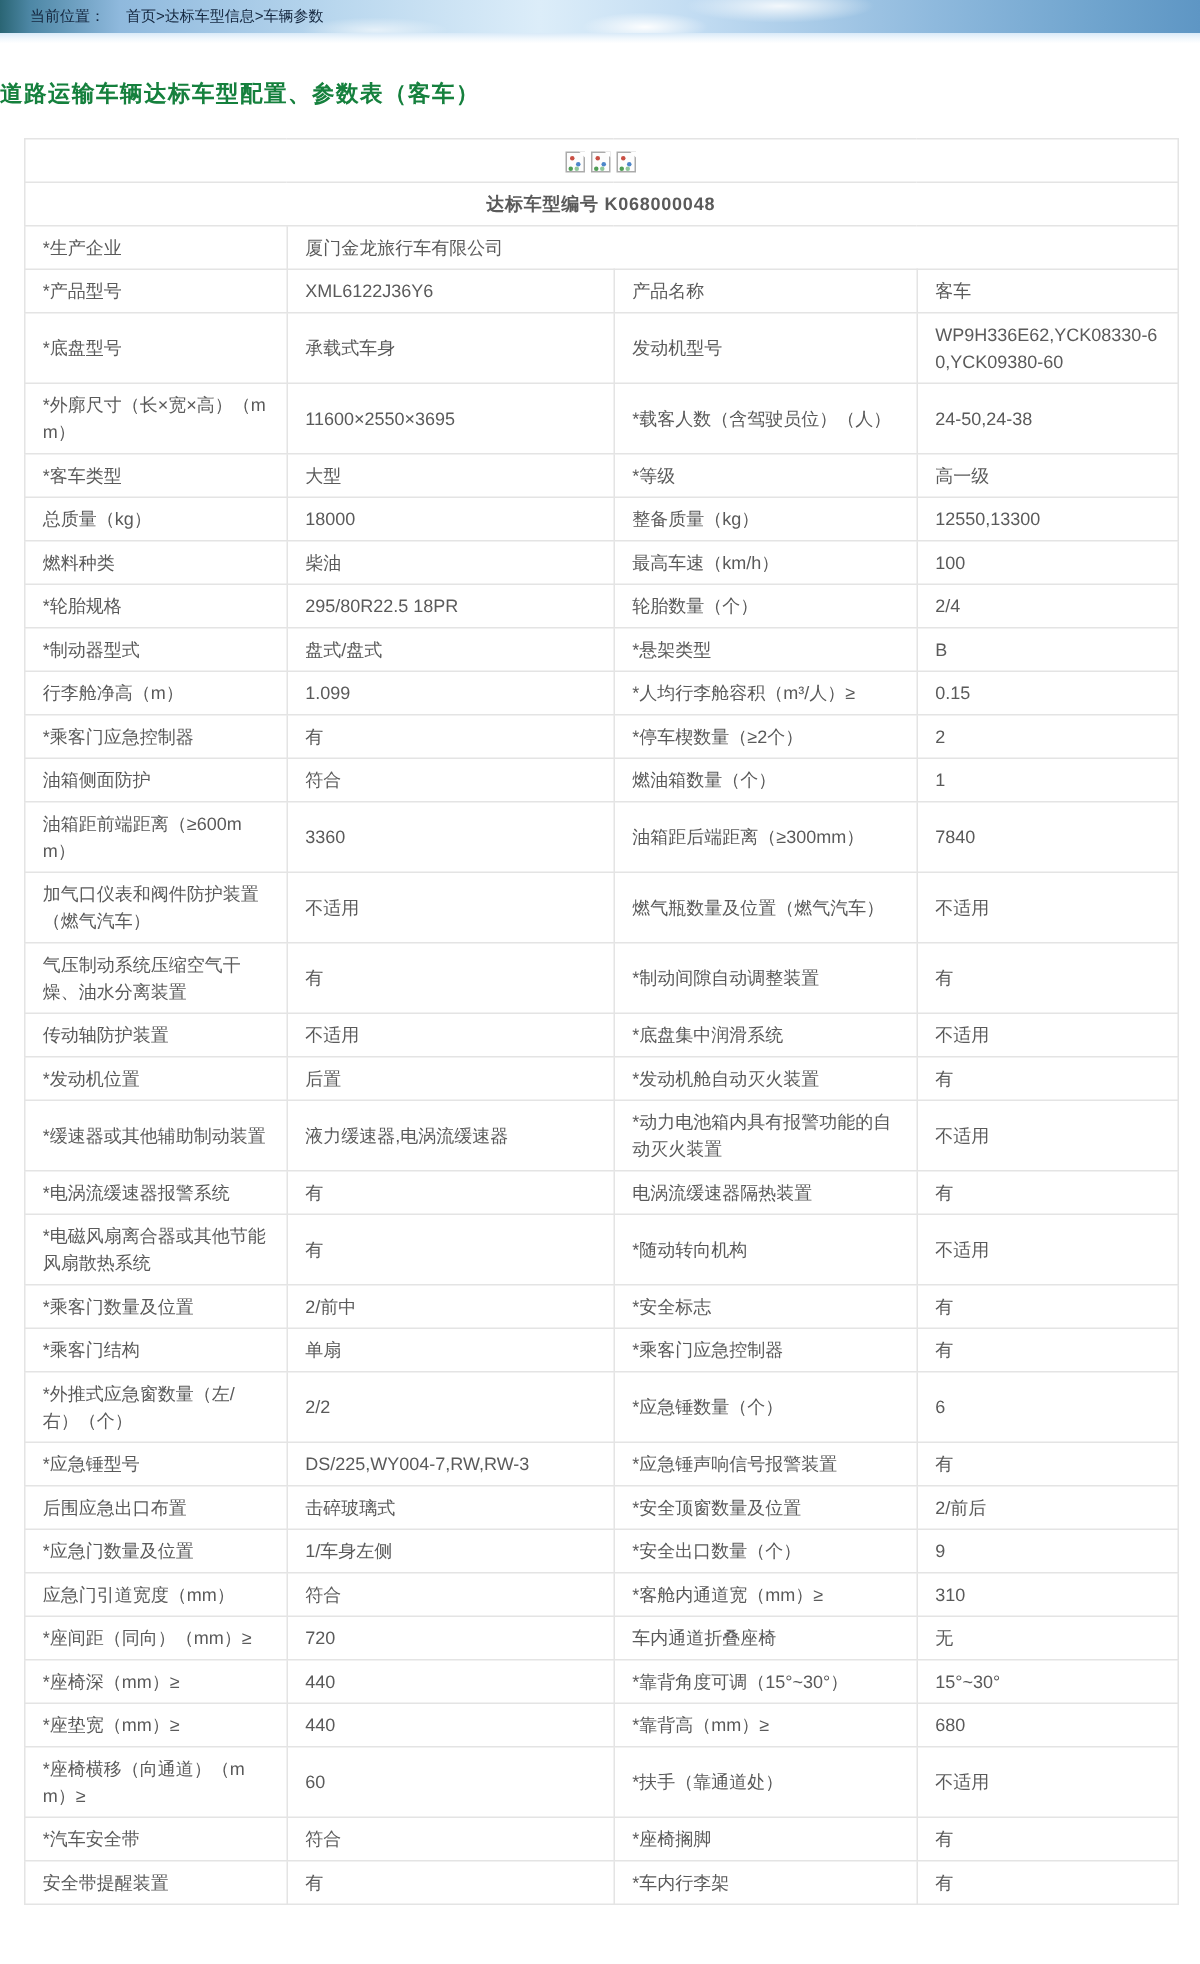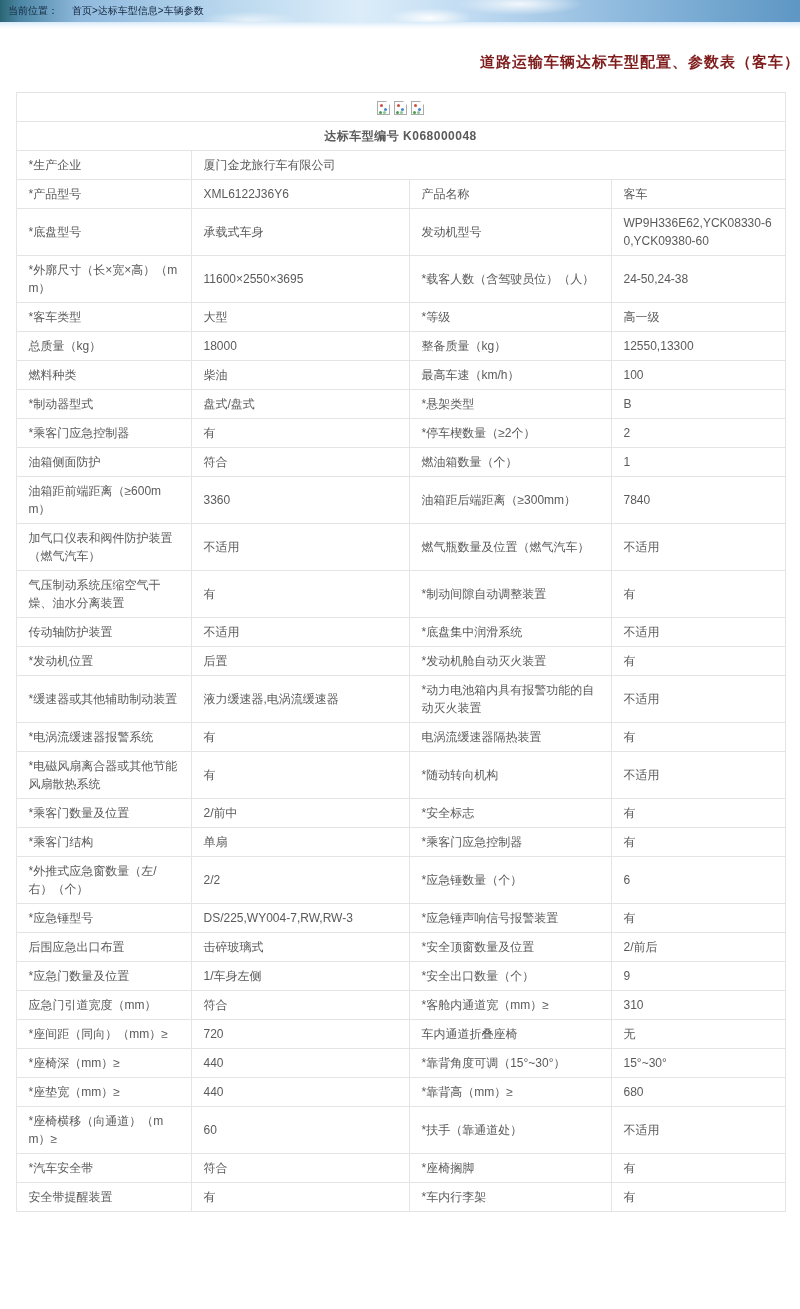--- a/index.html
+++ b/index.html
@@ -16,26 +16,26 @@
       radial-gradient(60px 14px at 430px 18px, rgba(255,255,255,.95), rgba(255,255,255,0) 70%),
       radial-gradient(90px 16px at 520px 4px, rgba(255,255,255,.85), rgba(255,255,255,0) 70%),
       radial-gradient(70px 12px at 250px 20px, rgba(255,255,255,.6), rgba(255,255,255,0) 70%),
       linear-gradient(90deg, #2a6574 0%, #4d87a5 2.5%, #8fb9dd 10%, #b9d7ee 28%, #dcedf9 45%, #c2dcf2 58%, #8eb9dd 78%, #6ea3cd 92%, #5e96c4 100%);
     display: flex; align-items: center;
   }
   .topbar-fade {
     height: 7px; width: 800px;
     background: linear-gradient(180deg, #d9eaf8 0%, #f2f8fd 55%, #ffffff 100%);
   }
-  .crumb { font-size: 10px; color: #14263e; padding-left: 8px; white-space: nowrap; }
+  .crumb { font-size: 10px; color: #14263e; padding-left: 20px; white-space: nowrap; }
   .crumb .crumb-path { margin-left: 14px; cursor: pointer; }
 
   
   .page-title {
-    text-align: right; font-size: 15px; font-weight: bold; color: #7f1d1d;
+    text-align: left; font-size: 15px; font-weight: bold; color: #15803d;
     margin-top: 24px; letter-spacing: 1px;
   }
 
   
   .table-wrap { width: 769px; margin: 20px auto 0 auto; }
   table.spec {
     width: 100%; border-collapse: collapse; table-layout: fixed;
     border: 1px solid #dedede;
   }
   table.spec td {
@@ -133,26 +133,38 @@
           <td>整备质量（kg）</td>
           <td>12550,13300</td>
         </tr>
         <tr>
           <td>燃料种类</td>
           <td>柴油</td>
           <td>最高车速（km/h）</td>
           <td>100</td>
         </tr>
         <tr>
+          <td>*轮胎规格</td>
+          <td>295/80R22.5 18PR</td>
+          <td>轮胎数量（个）</td>
+          <td>2/4</td>
+        </tr>
+        <tr>
           <td>*制动器型式</td>
           <td>盘式/盘式</td>
           <td>*悬架类型</td>
           <td>B</td>
         </tr>
         <tr>
+          <td>行李舱净高（m）</td>
+          <td>1.099</td>
+          <td>*人均行李舱容积（m³/人）≥</td>
+          <td>0.15</td>
+        </tr>
+        <tr>
           <td>*乘客门应急控制器</td>
           <td>有</td>
           <td>*停车楔数量（≥2个）</td>
           <td>2</td>
         </tr>
         <tr>
           <td>油箱侧面防护</td>
           <td>符合</td>
           <td>燃油箱数量（个）</td>
           <td>1</td>

